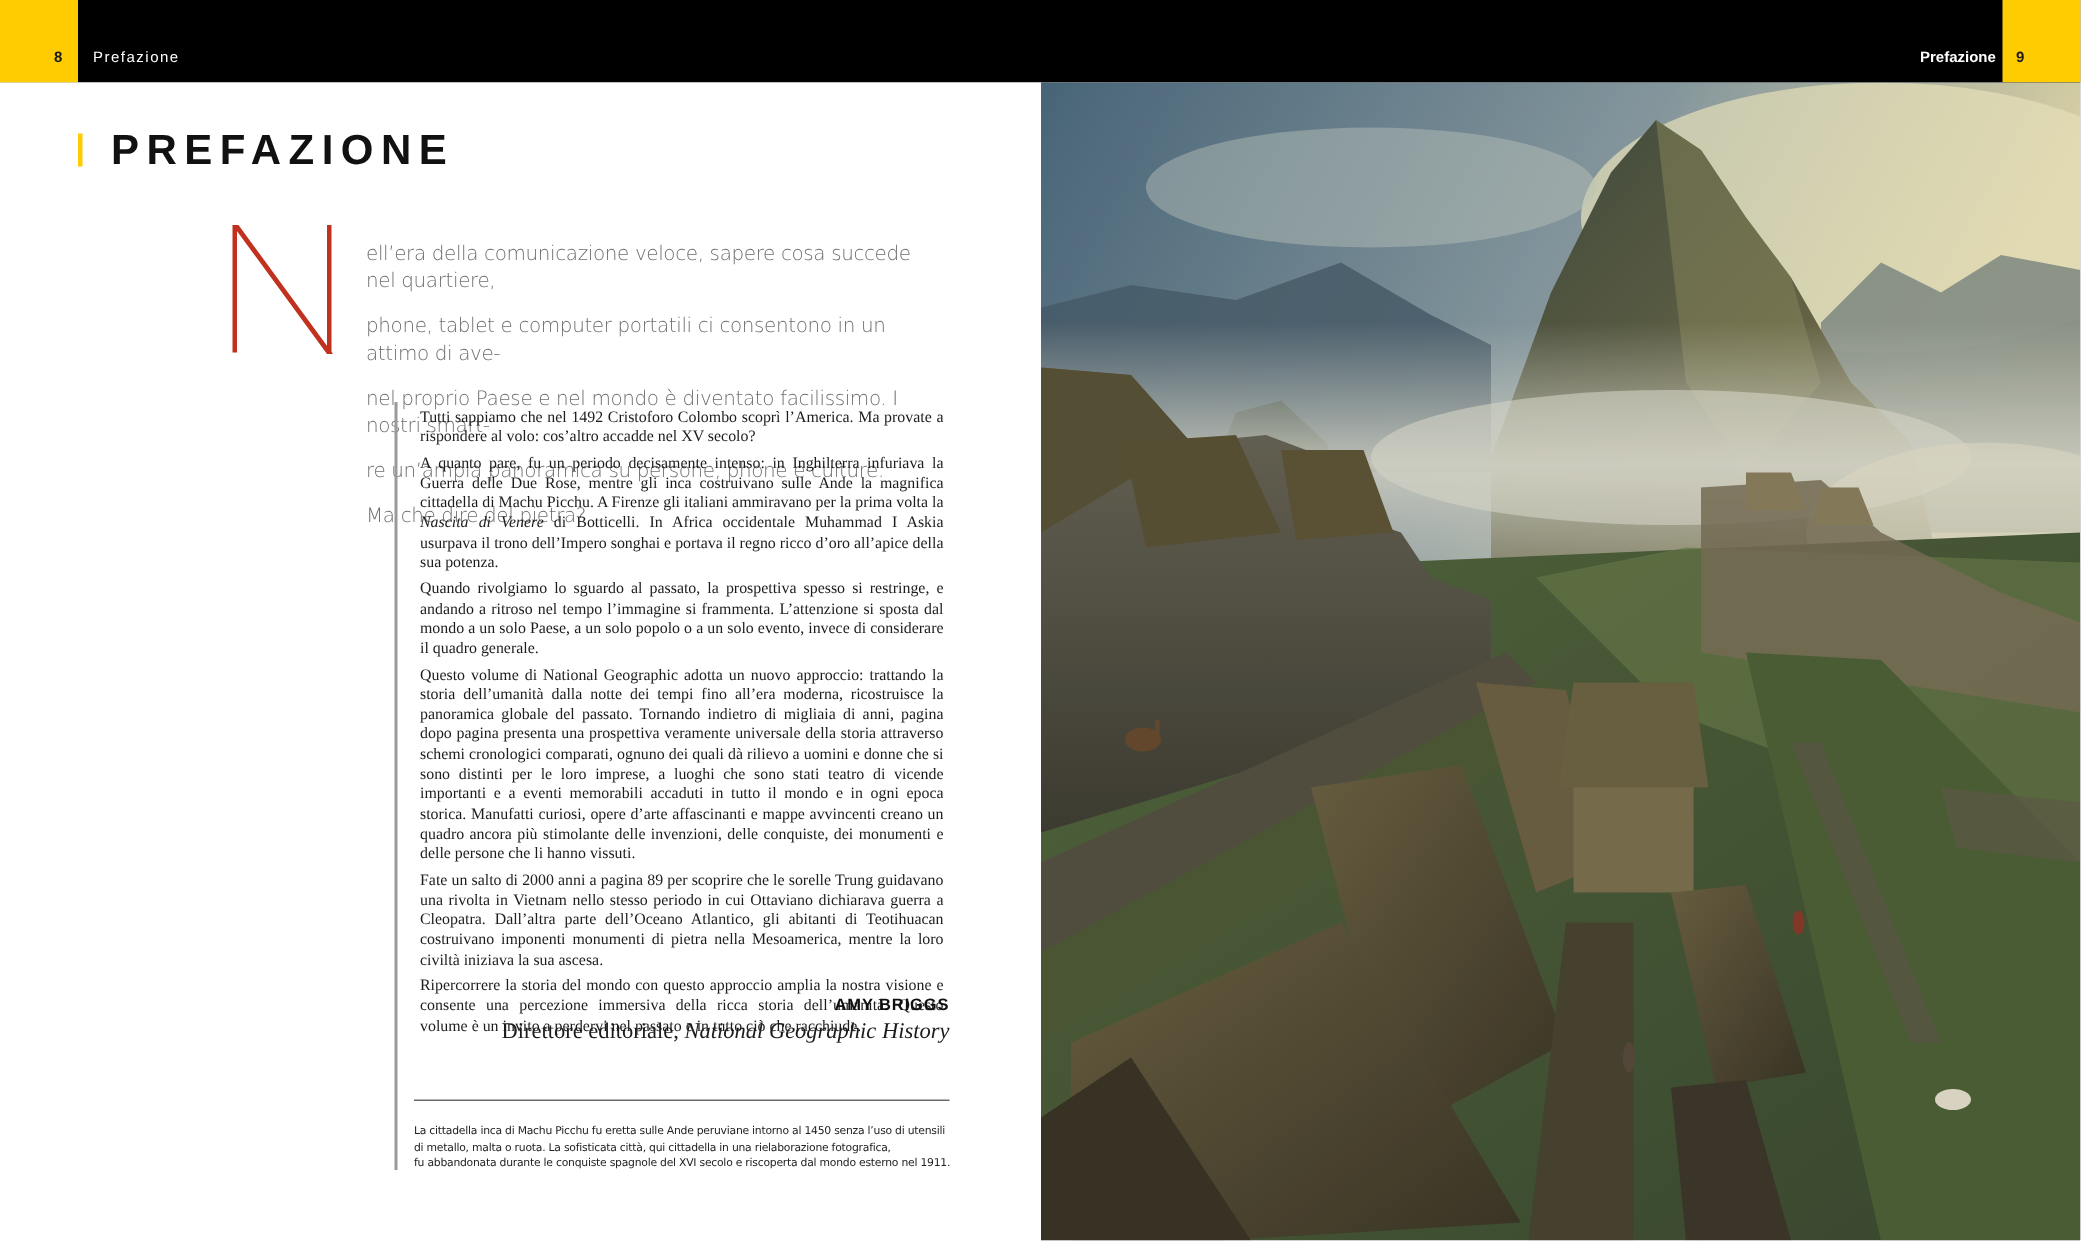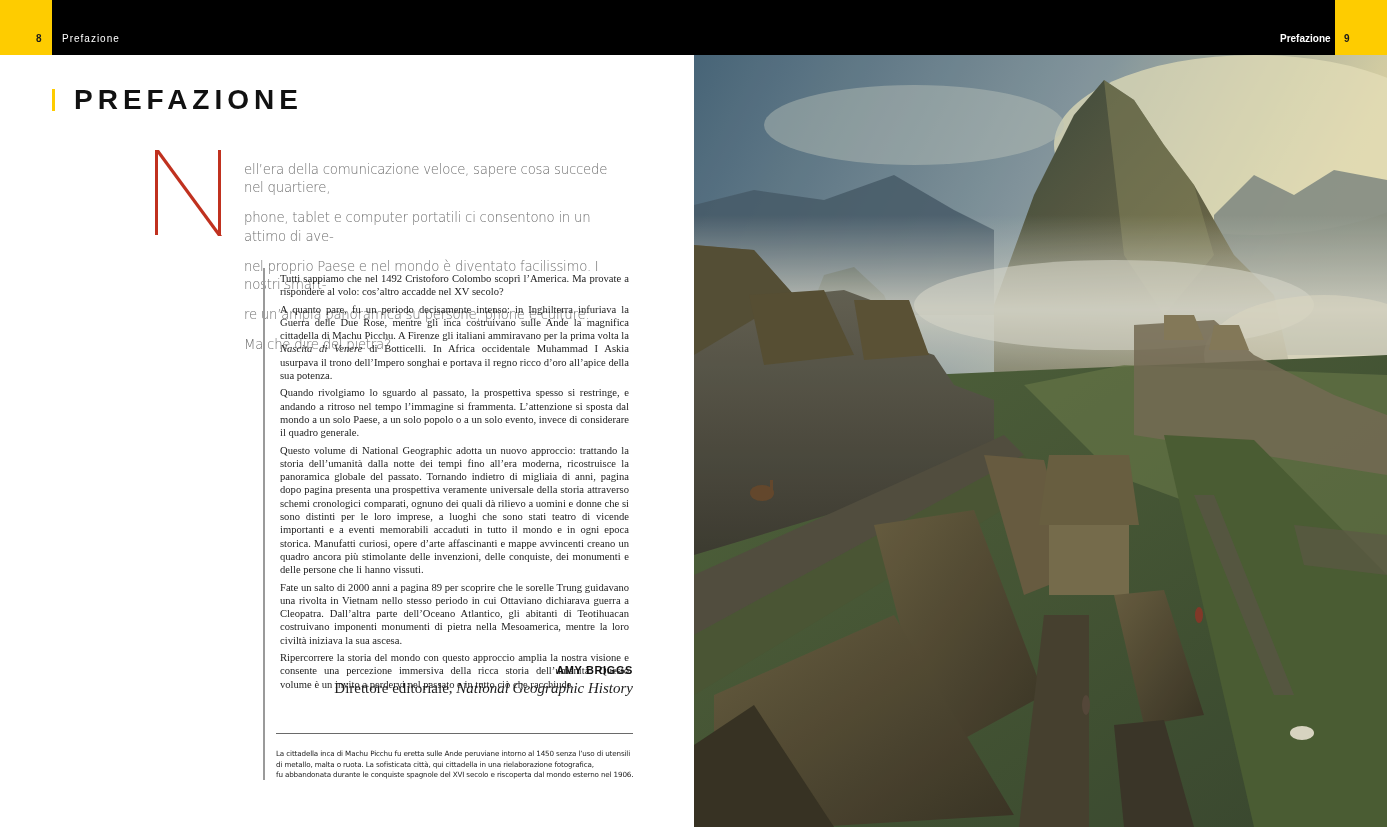--- a/index.html
+++ b/index.html
@@ -84,21 +84,21 @@
   <p>Ripercorrere la storia del mondo con questo approccio amplia la nostra visione e consente una percezione immersiva della ricca storia dell’umanità. Questo volume è un invito a perdervi nel passato e in tutto ciò che racchiude.</p>
 </div>
 
 <div class="signature">AMY BRIGGS</div>
 <div class="sig-role"><span>Direttore editoriale, </span><em>National Geographic History</em></div>
 
 <div class="caption-rule"></div>
 <div class="caption">
   <p>La cittadella inca di Machu Picchu fu eretta sulle Ande peruviane intorno al 1450 senza l’uso di utensili</p>
   <p>di metallo, malta o ruota. La sofisticata città, qui cittadella in una rielaborazione fotografica,</p>
-  <p>fu abbandonata durante le conquiste spagnole del XVI secolo e riscoperta dal mondo esterno nel 1906.</p>
+  <p>fu abbandonata durante le conquiste spagnole del XVI secolo e riscoperta dal mondo esterno nel 1911.</p>
 </div>
 
 <div class="photo">
   <svg width="693" height="772" viewBox="0 0 693 772">
     <defs>
       <linearGradient id="sky" x1="0" y1="0" x2="1" y2="0.6">
         <stop offset="0" stop-color="#4c6a80"></stop>
         <stop offset="0.45" stop-color="#8ea0a8"></stop>
         <stop offset="0.75" stop-color="#e5dcae"></stop>
         <stop offset="1" stop-color="#f3e8b6"></stop>

